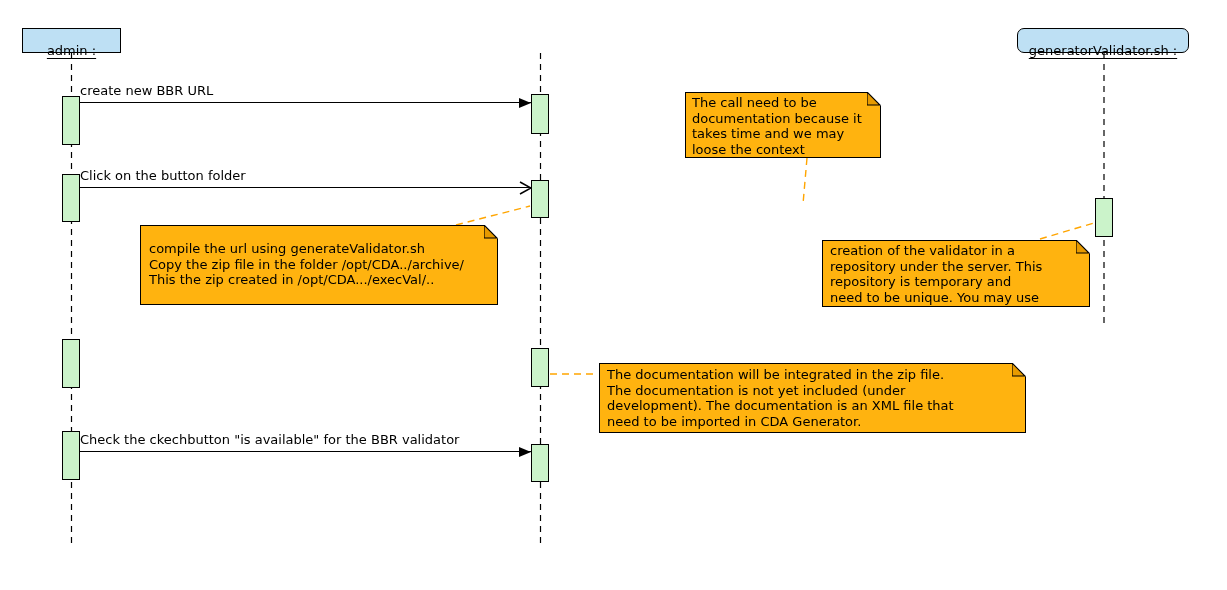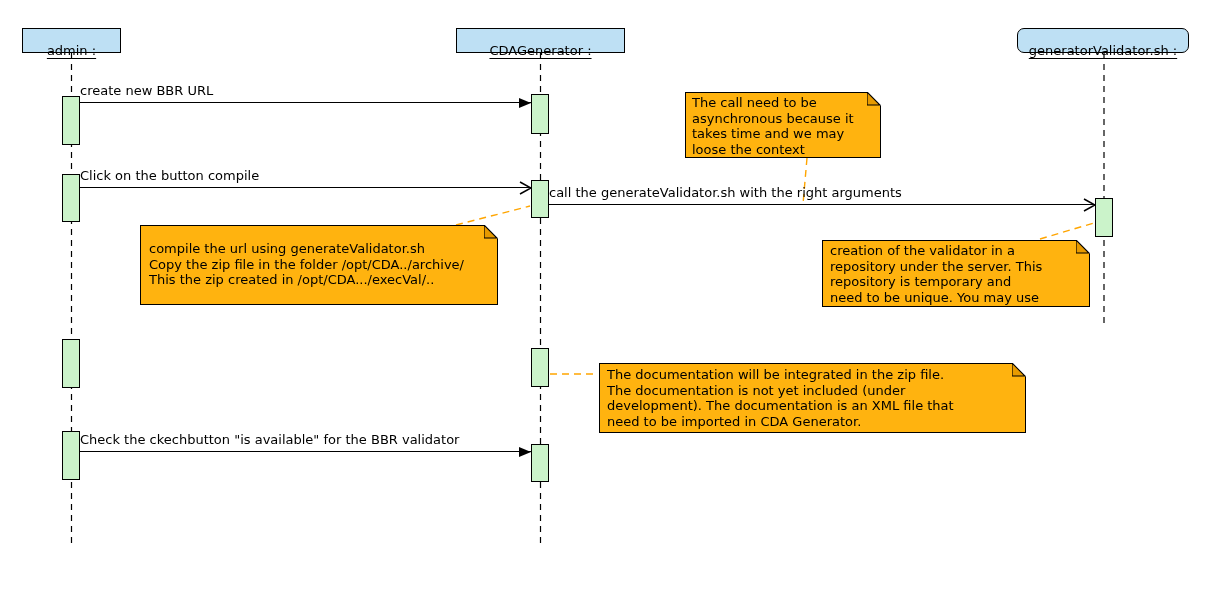--- a/index.html
+++ b/index.html
@@ -65,63 +65,53 @@
   <div class="act" style="left:62px;  top:431px; height:49px;"></div>
   <div class="act" style="left:531px; top:94px;  height:40px;"></div>
   <div class="act" style="left:531px; top:180px; height:38px;"></div>
   <div class="act" style="left:531px; top:348px; height:39px;"></div>
   <div class="act" style="left:531px; top:444px; height:38px;"></div>
   <div class="act" style="left:1095px;top:198px; height:39px;"></div>
 
   <div class="head" style="left:22px; top:28px; width:99px;">
     <span class="head-label">admin :</span>
   </div>
-  <div class="head" style="left:456px; top:28px; width:169px;">
-    <span class="head-label">CDAGenerator :</span>
-  </div>
   <div class="head" style="left:1017px; top:28px; width:172px;border-radius:7px;">
     <span class="head-label">generatorValidator.sh :</span>
   </div>
 
   <div class="msg" style="left:80px; top:83px; width:451px;">
     <span class="msg-label">create new BBR URL</span>
     <span class="msg-line"></span>
     <span class="ah-filled"></span>
   </div>
 
   <div class="msg" style="left:80px; top:168px; width:451px;">
-    <span class="msg-label">Click on the button compile</span>
+    <span class="msg-label">Click on the button folder</span>
     <span class="msg-line"></span>
     <span class="ah-open"><svg width="13" height="14" viewBox="0 0 13 14">
           <path d="M1,1 L12,7 L1,13" fill="none" stroke="#000" stroke-width="1.5"></path>
         </svg></span>
   </div>
 
-  <div class="msg" style="left:549px; top:185px; width:546px;">
-    <span class="msg-label">call the generateValidator.sh with the right arguments</span>
-    <span class="msg-line"></span>
-    <span class="ah-open"><svg width="13" height="14" viewBox="0 0 13 14">
-          <path d="M1,1 L12,7 L1,13" fill="none" stroke="#000" stroke-width="1.5"></path>
-        </svg></span>
-  </div>
 
 
   <div class="msg" style="left:80px; top:432px; width:451px;">
     <span class="msg-label">Check the ckechbutton "is available" for the BBR validator</span>
     <span class="msg-line"></span>
     <span class="ah-filled"></span>
   </div>
 
   <div class="note" style="left:685px; top:92px; width:196px; height:66px; padding:2px 6px;">
     <svg class="fold" width="14" height="14">
         <path d="M0,0 L14,0 L14,14 Z" fill="#ffffff"></path>
         <path d="M0,0 L13,13 L0,13 Z" fill="#E79A00" stroke="#000" stroke-width="1.2"></path>
       </svg>
     <span class="note-text">The call need to be
-asynchronous because it
+documentation because it
 takes time and we may
 loose the context</span>
   </div>
 
   <div class="note" style="left:140px; top:225px; width:358px; height:80px; padding:15px 8px;">
     <svg class="fold" width="14" height="14">
         <path d="M0,0 L14,0 L14,14 Z" fill="#ffffff"></path>
         <path d="M0,0 L13,13 L0,13 Z" fill="#E79A00" stroke="#000" stroke-width="1.2"></path>
       </svg>
     <span class="note-text">compile the url using generateValidator.sh

